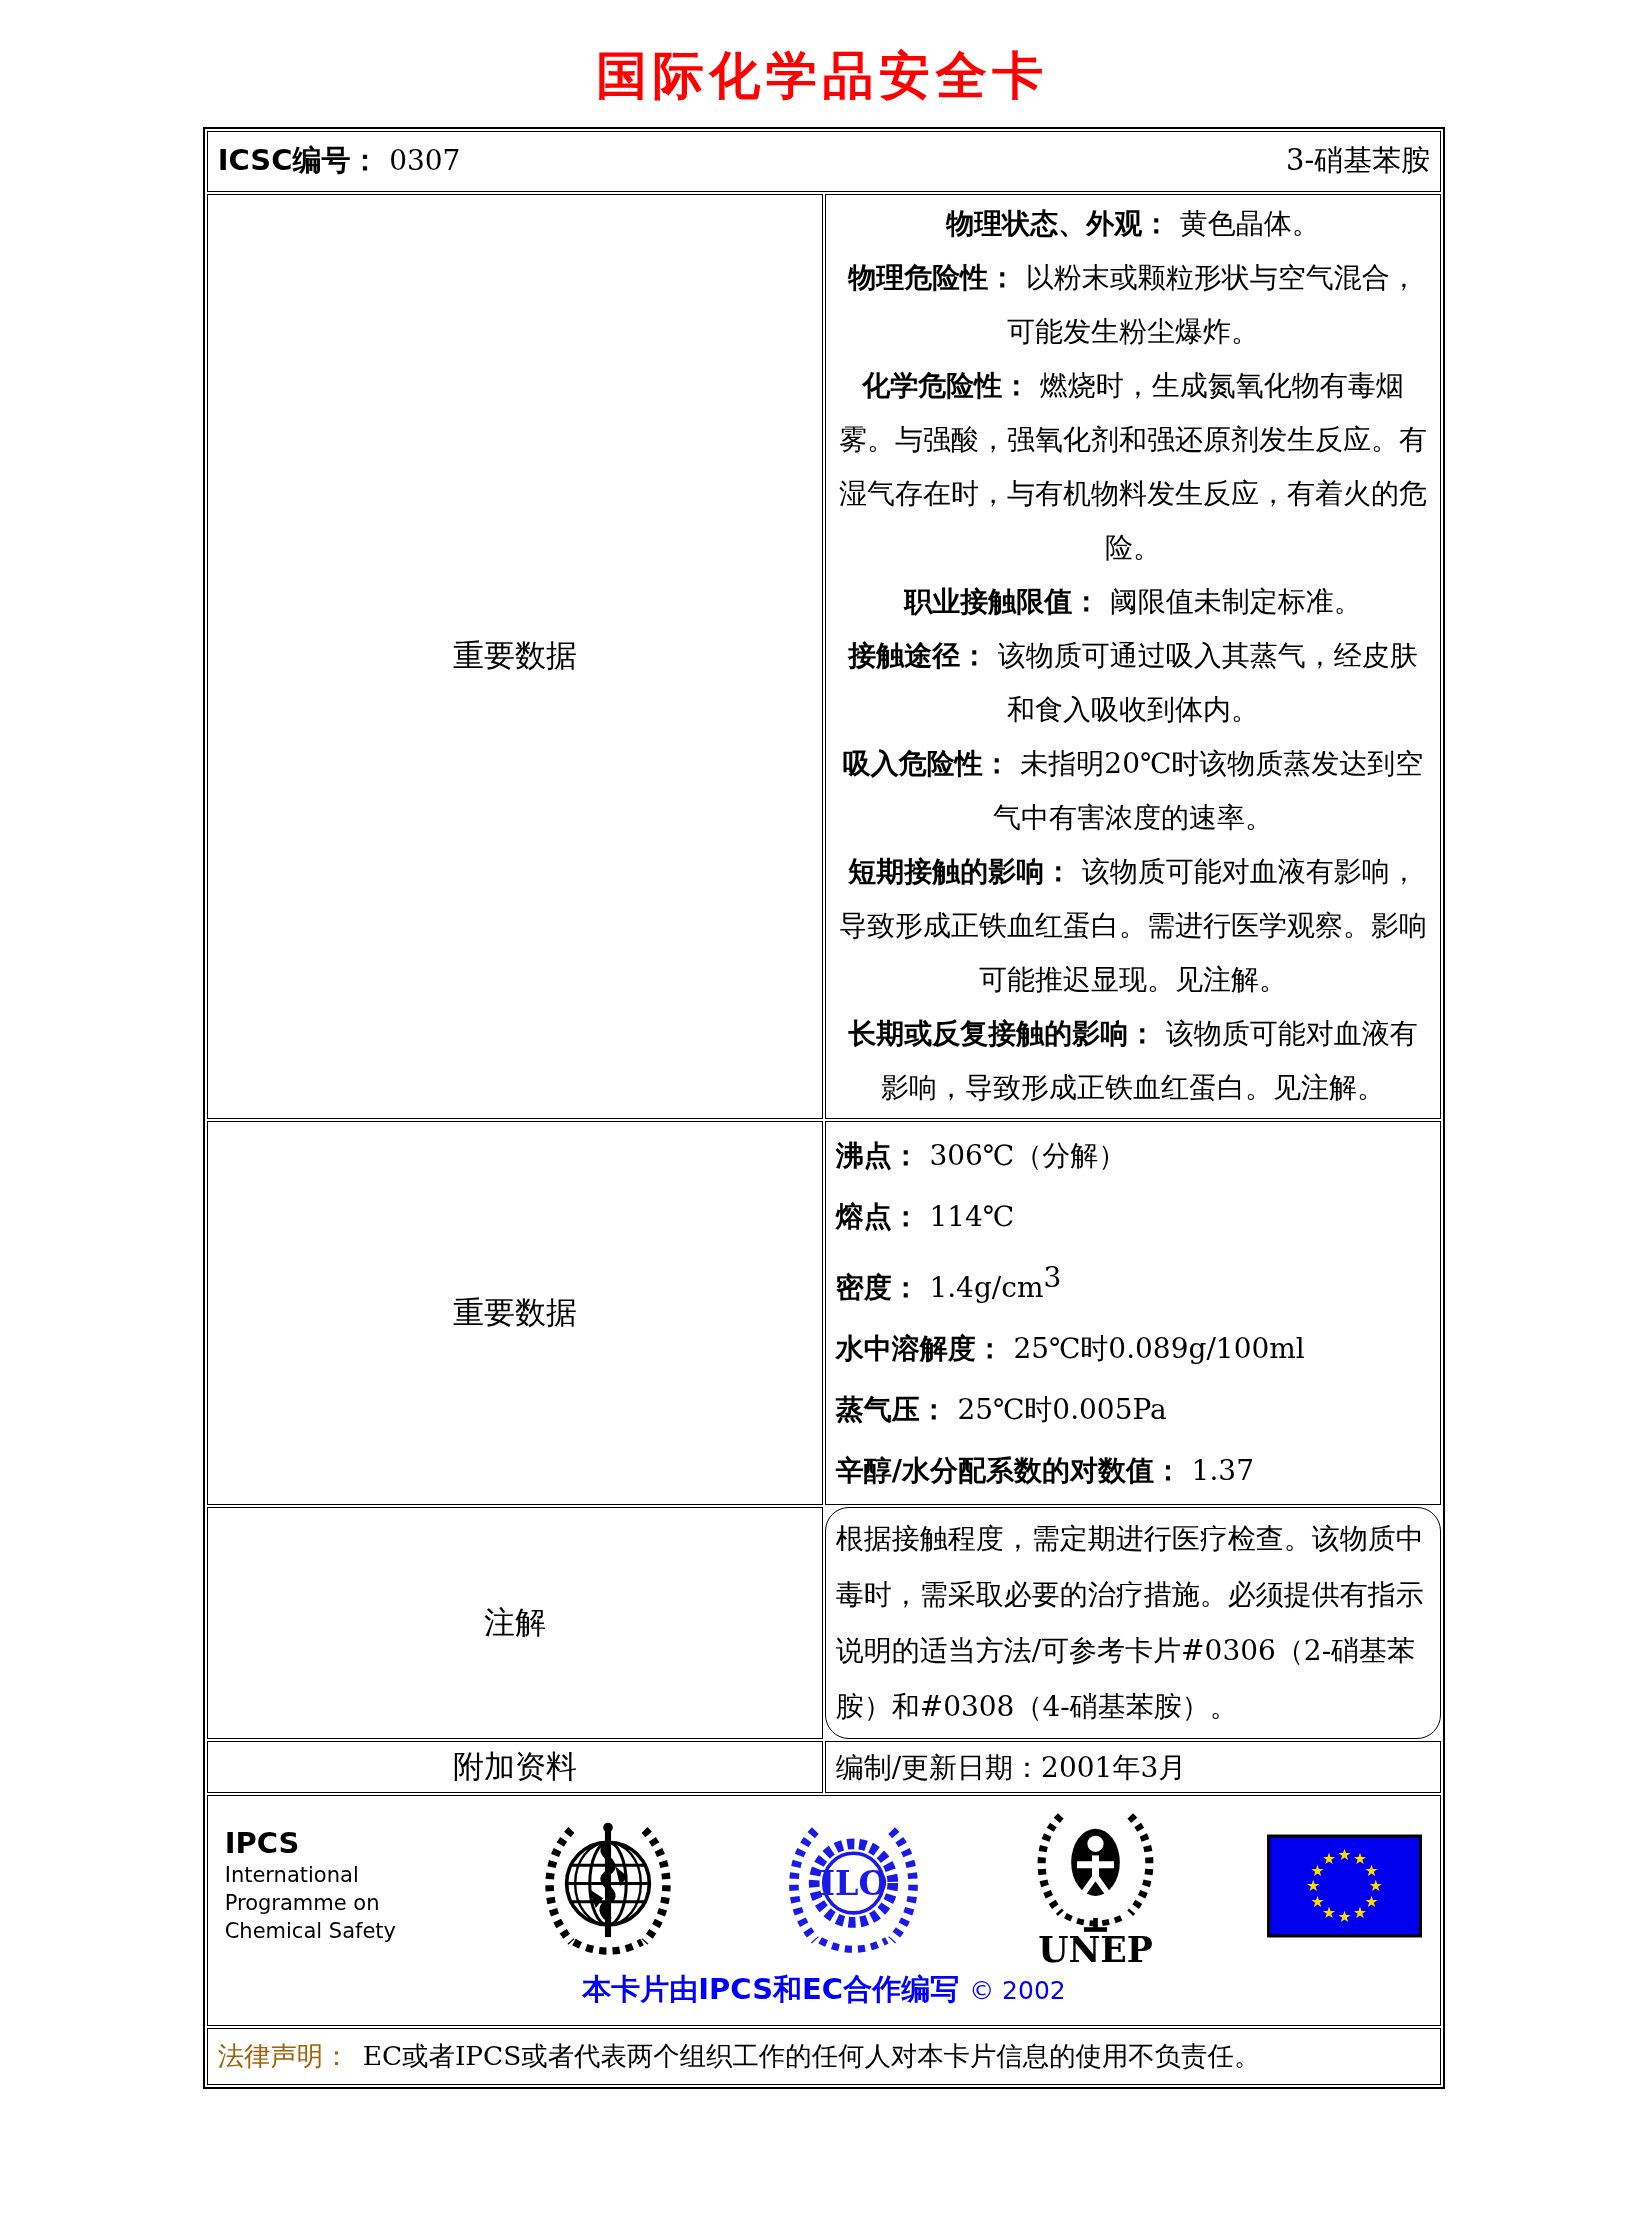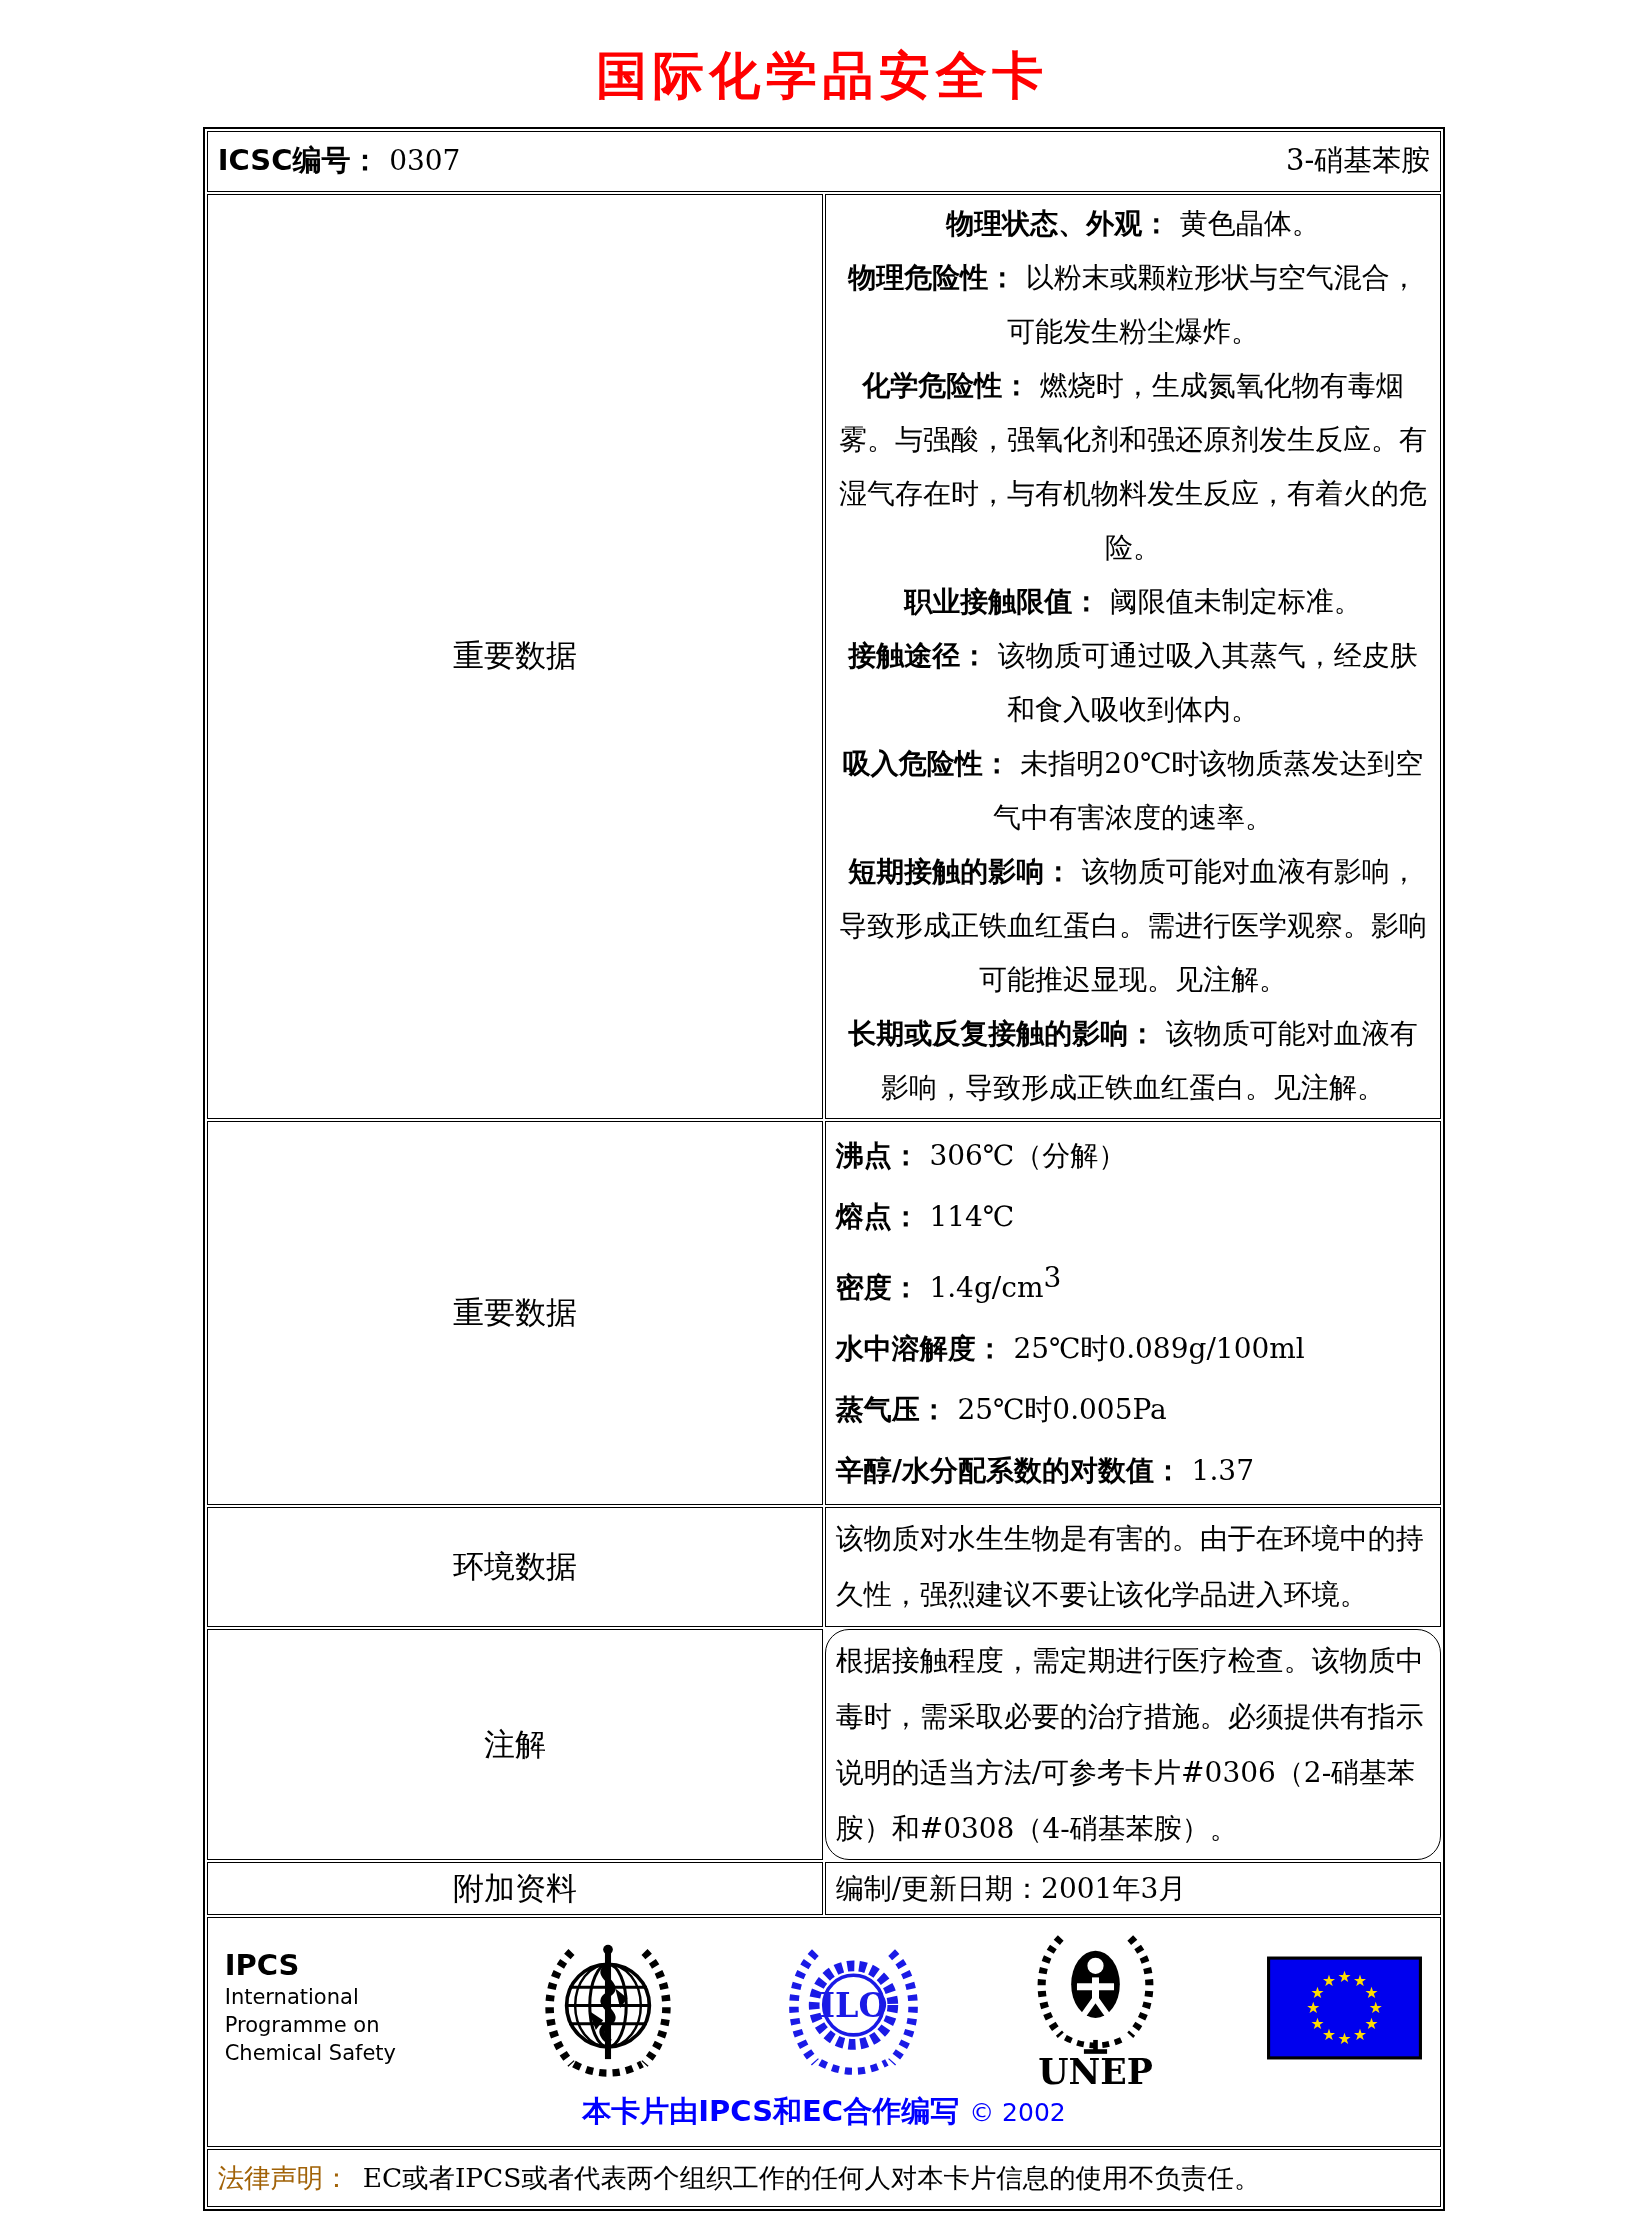--- a/index.html
+++ b/index.html
@@ -97,26 +97,20 @@
         <div class="line"><span class="lbl">沸点：</span><span class="body-text">306℃（分解）</span></div>
         <div class="line"><span class="lbl">熔点：</span><span class="body-text">114℃</span></div>
         <div class="line"><span class="lbl">密度：</span><span class="body-text">1.4g/cm</span><sup class="body-text">3</sup></div>
         <div class="line"><span class="lbl">水中溶解度：</span><span class="body-text">25℃时0.089g/100ml</span></div>
         <div class="line"><span class="lbl">蒸气压：</span><span class="body-text">25℃时0.005Pa</span></div>
         <div class="line"><span class="lbl">辛醇/水分配系数的对数值：</span><span class="body-text">1.37</span></div>
       </div>
     </td>
   </tr>
 
-  <tr>
-    <td class="rowlabel">环境数据</td>
-    <td style="height:104px;">
-      <div class="para">该物质对水生生物是有害的。由于在环境中的持久性，强烈建议不要让该化学品进入环境。</div>
-    </td>
-  </tr>
 
   <tr>
     <td class="rowlabel">注解</td>
     <td style="height:159px;border-radius:24px;">
       <div class="para">根据接触程度，需定期进行医疗检查。该物质中毒时，需采取必要的治疗措施。必须提供有指示说明的适当方法/可参考卡片#0306（2-硝基苯胺）和#0308（4-硝基苯胺）。</div>
     </td>
   </tr>
 
   <tr>
     <td class="rowlabel">附加资料</td>

